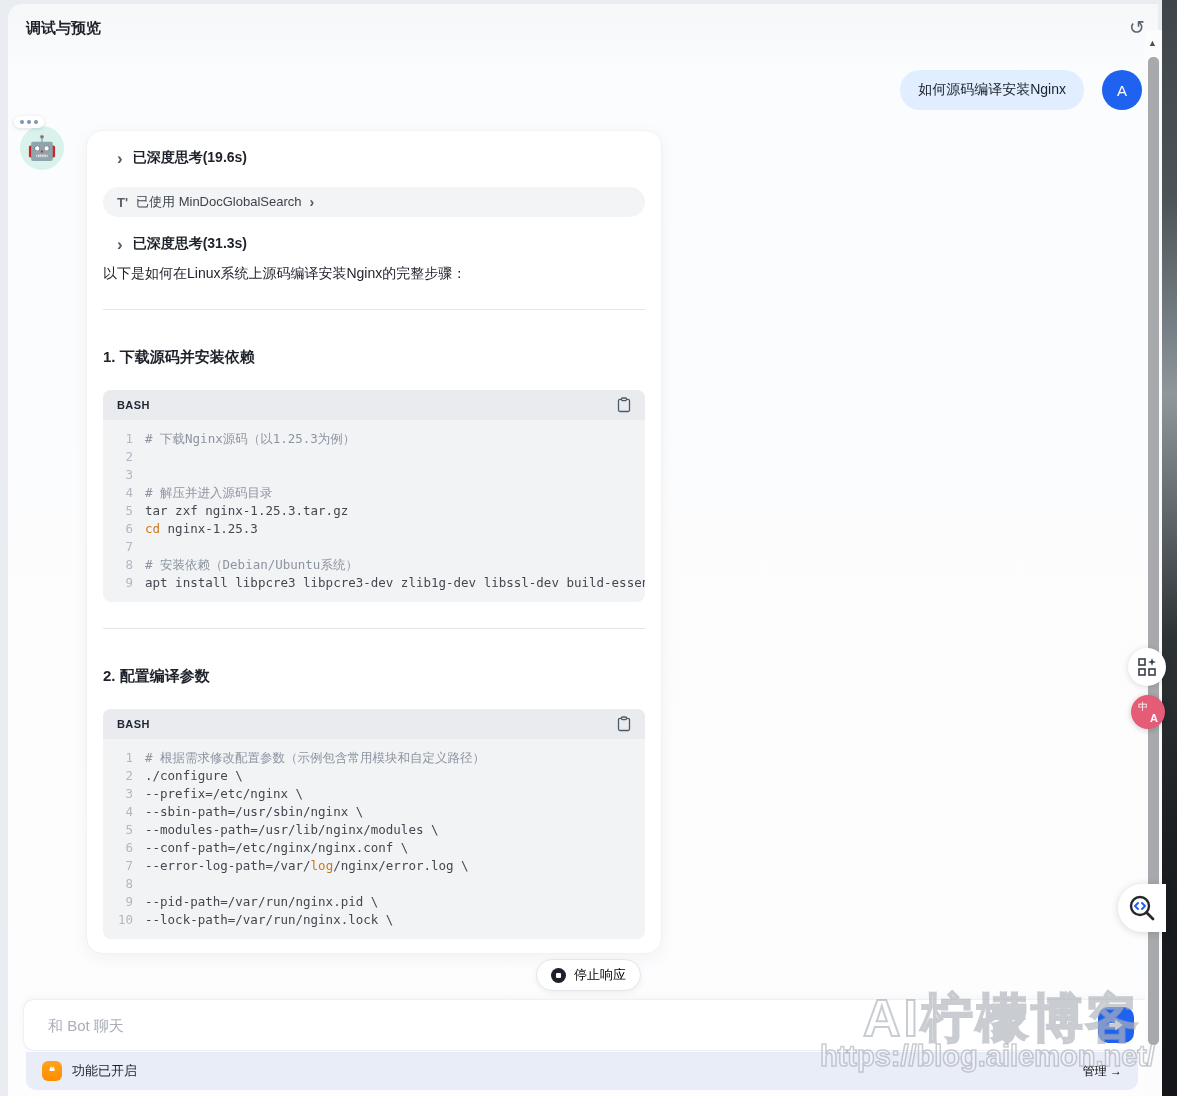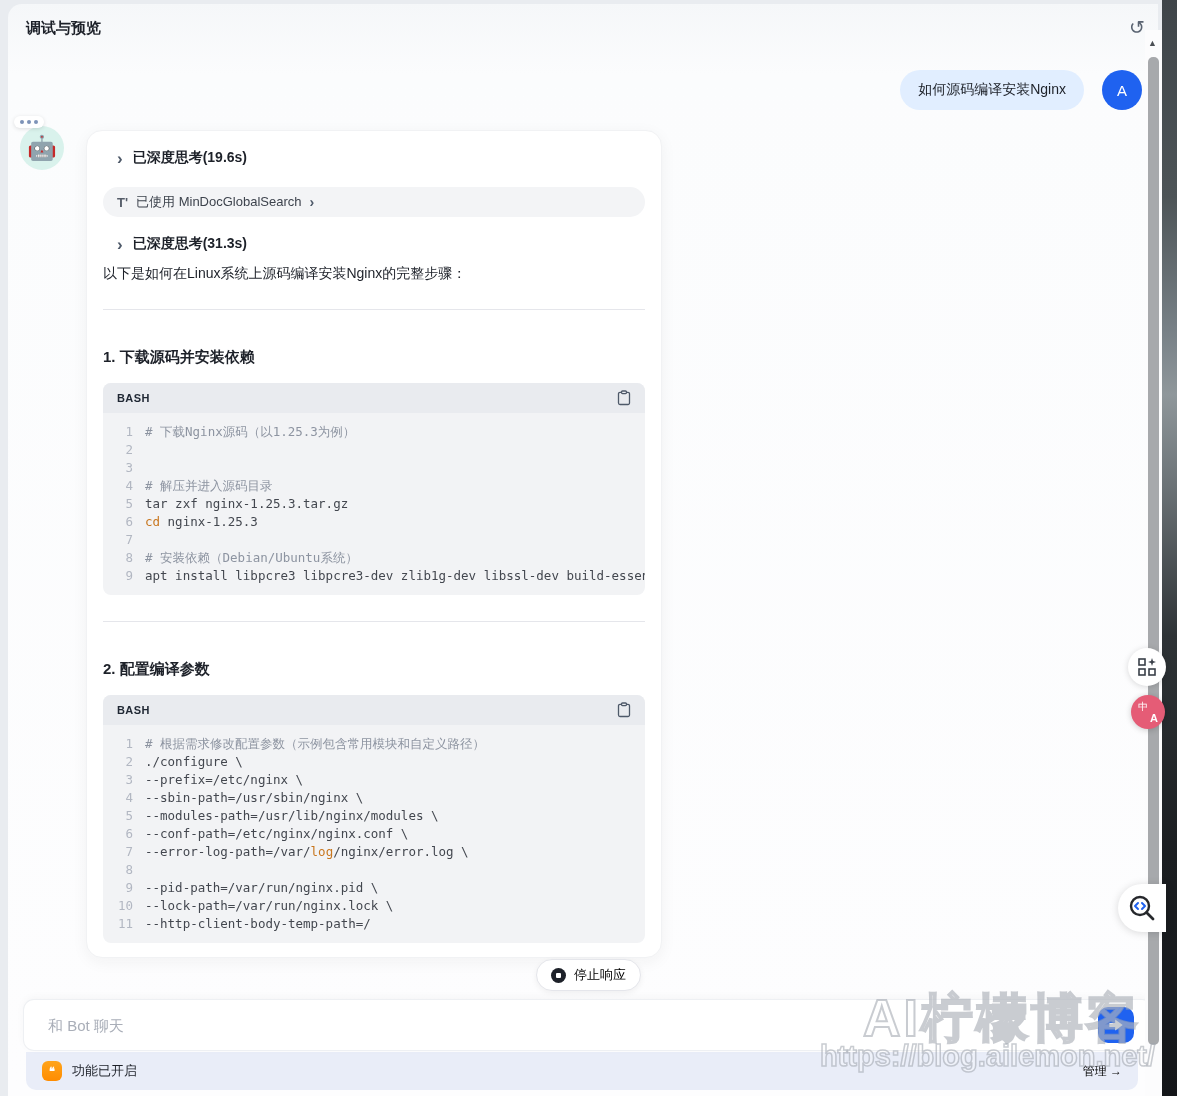--- a/index.html
+++ b/index.html
@@ -42,21 +42,21 @@
     padding-left:14px; height:26px; cursor:pointer; }
   .chev { color:#4e5969; font-size:17px; font-weight:bold; line-height:1; }
   .tool-pill { margin-top:16px; height:30px; background:#f3f4f6; border-radius:16px;
     display:flex; align-items:center; gap:8px; padding:0 14px; font-size:13px; color:#3d434d; cursor:pointer; }
   .tool-ico { font-weight:bold; color:#565d69; font-size:13px; }
   .tool-pill .chev { font-size:14px; }
   .think-row.second { margin-top:14px; }
   .intro { margin-top:6px; font-size:14px; line-height:20px; }
   .divider { margin-top:26px; border-top:1px solid #e5e6eb; }
   .sec-heading { margin-top:38px; font-size:15px; font-weight:bold; }
-  .code-block { margin-top:16px; border-radius:8px; overflow:hidden; background:#f2f3f5; }
+  .code-block { margin-top:23px; border-radius:8px; overflow:hidden; background:#f2f3f5; }
   .code-header { height:30px; background:#e9ebef; display:flex; align-items:center;
     justify-content:space-between; padding:0 14px; }
   .code-lang { font-size:11px; font-weight:bold; letter-spacing:.4px; color:#1f2733; }
   .copy-btn { display:flex; cursor:pointer; }
   .code-body { padding:10px 14px; font-family:"DejaVu Sans Mono", monospace; font-size:12.5px; }
   .code-line { display:flex; line-height:18px; white-space:pre; }
   .ln { width:16px; text-align:right; margin-right:12px; color:#b2b7c2; flex:none; }
   .ct { color:#43474f; }
   .ct .cm { color:#8d94a1; }
   .ct .kw { color:#c8761e; }
@@ -174,21 +174,20 @@
           <div class="code-line"><span class="ln">1</span><span class="ct"><span class="cm"># 根据需求修改配置参数（示例包含常用模块和自定义路径）</span></span></div>
           <div class="code-line"><span class="ln">2</span><span class="ct"><span>./configure \</span></span></div>
           <div class="code-line"><span class="ln">3</span><span class="ct"><span>--prefix=/etc/nginx \</span></span></div>
           <div class="code-line"><span class="ln">4</span><span class="ct"><span>--sbin-path=/usr/sbin/nginx \</span></span></div>
           <div class="code-line"><span class="ln">5</span><span class="ct"><span>--modules-path=/usr/lib/nginx/modules \</span></span></div>
           <div class="code-line"><span class="ln">6</span><span class="ct"><span>--conf-path=/etc/nginx/nginx.conf \</span></span></div>
           <div class="code-line"><span class="ln">7</span><span class="ct"><span>--error-log-path=/var/</span><span class="kw">log</span><span>/nginx/error.log \</span></span></div>
           <div class="code-line"><span class="ln">8</span></div>
           <div class="code-line"><span class="ln">9</span><span class="ct"><span>--pid-path=/var/run/nginx.pid \</span></span></div>
           <div class="code-line"><span class="ln">10</span><span class="ct"><span>--lock-path=/var/run/nginx.lock \</span></span></div>
-          <div class="code-line"><span class="ln">11</span><span class="ct"><span>--http-client-body-temp-path=/</span></span></div>
         </div>
   </div>
 </div>
 </div>
 
 <button class="stop-btn">
   <span class="stop-ico"></span>
   <span>停止响应</span>
 </button>
 

